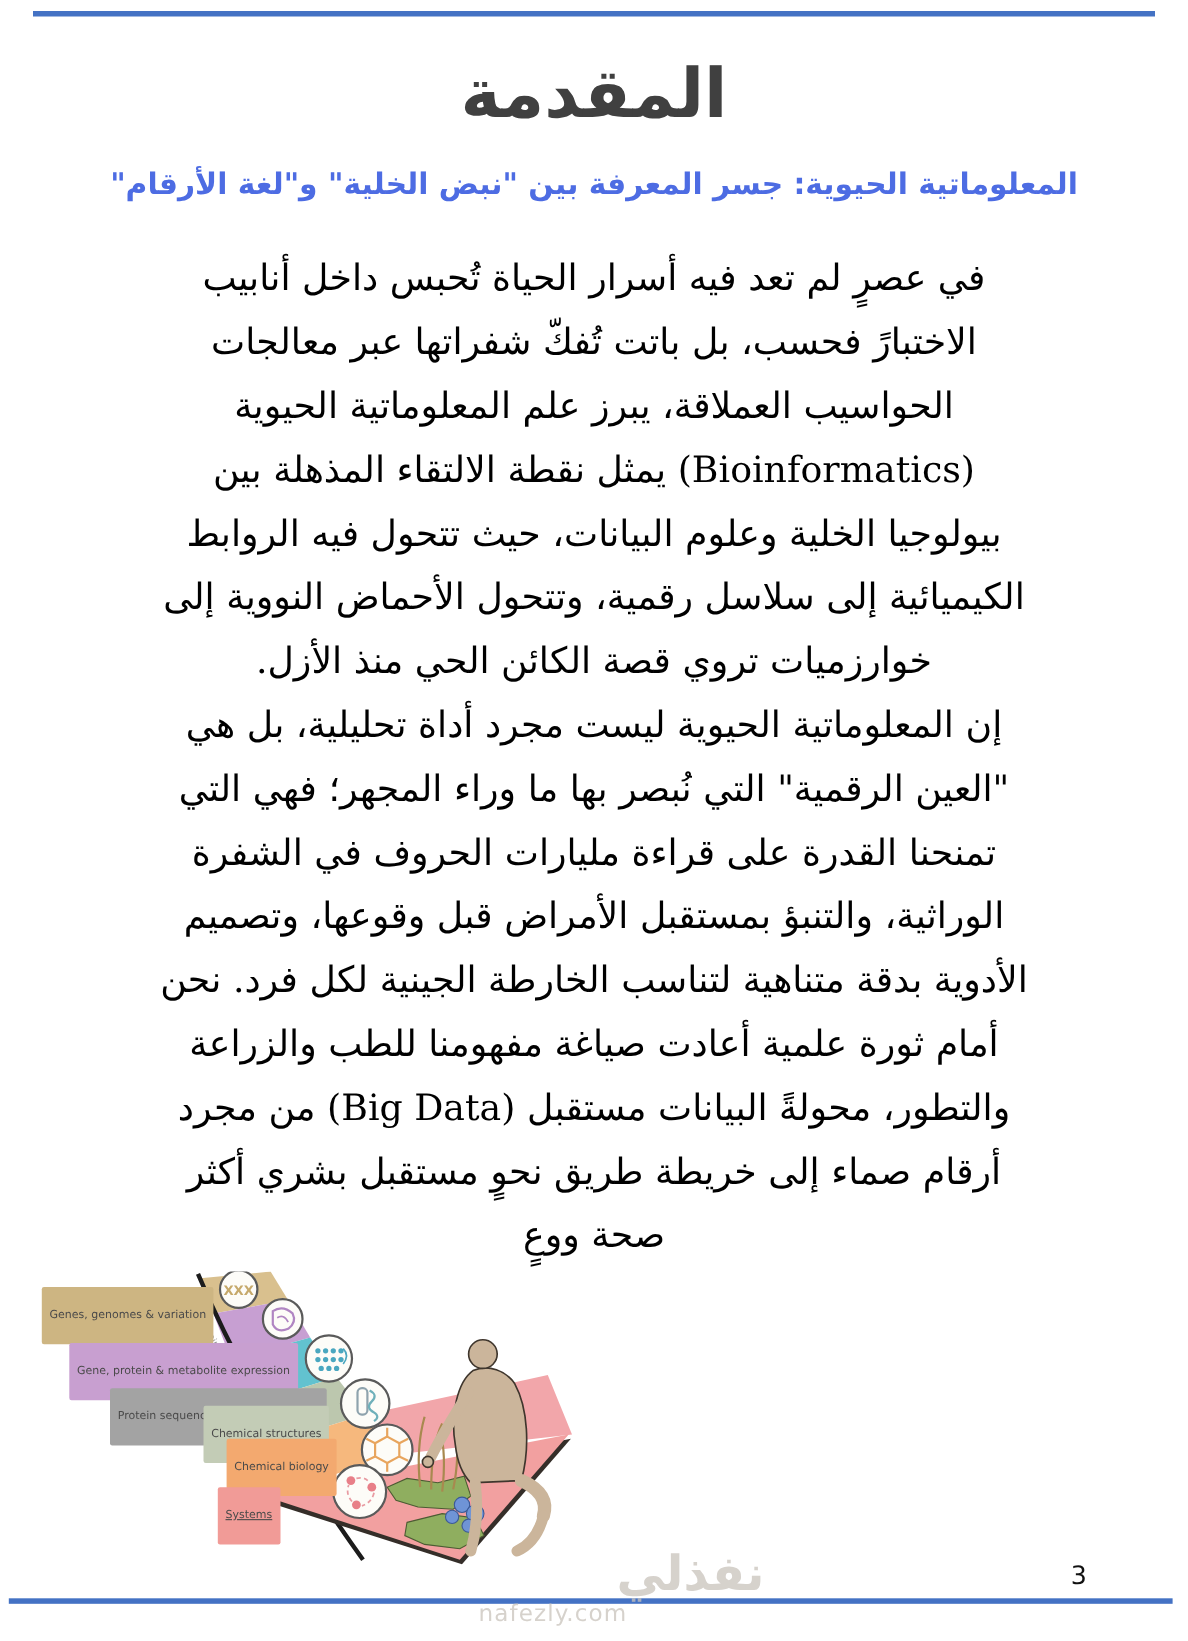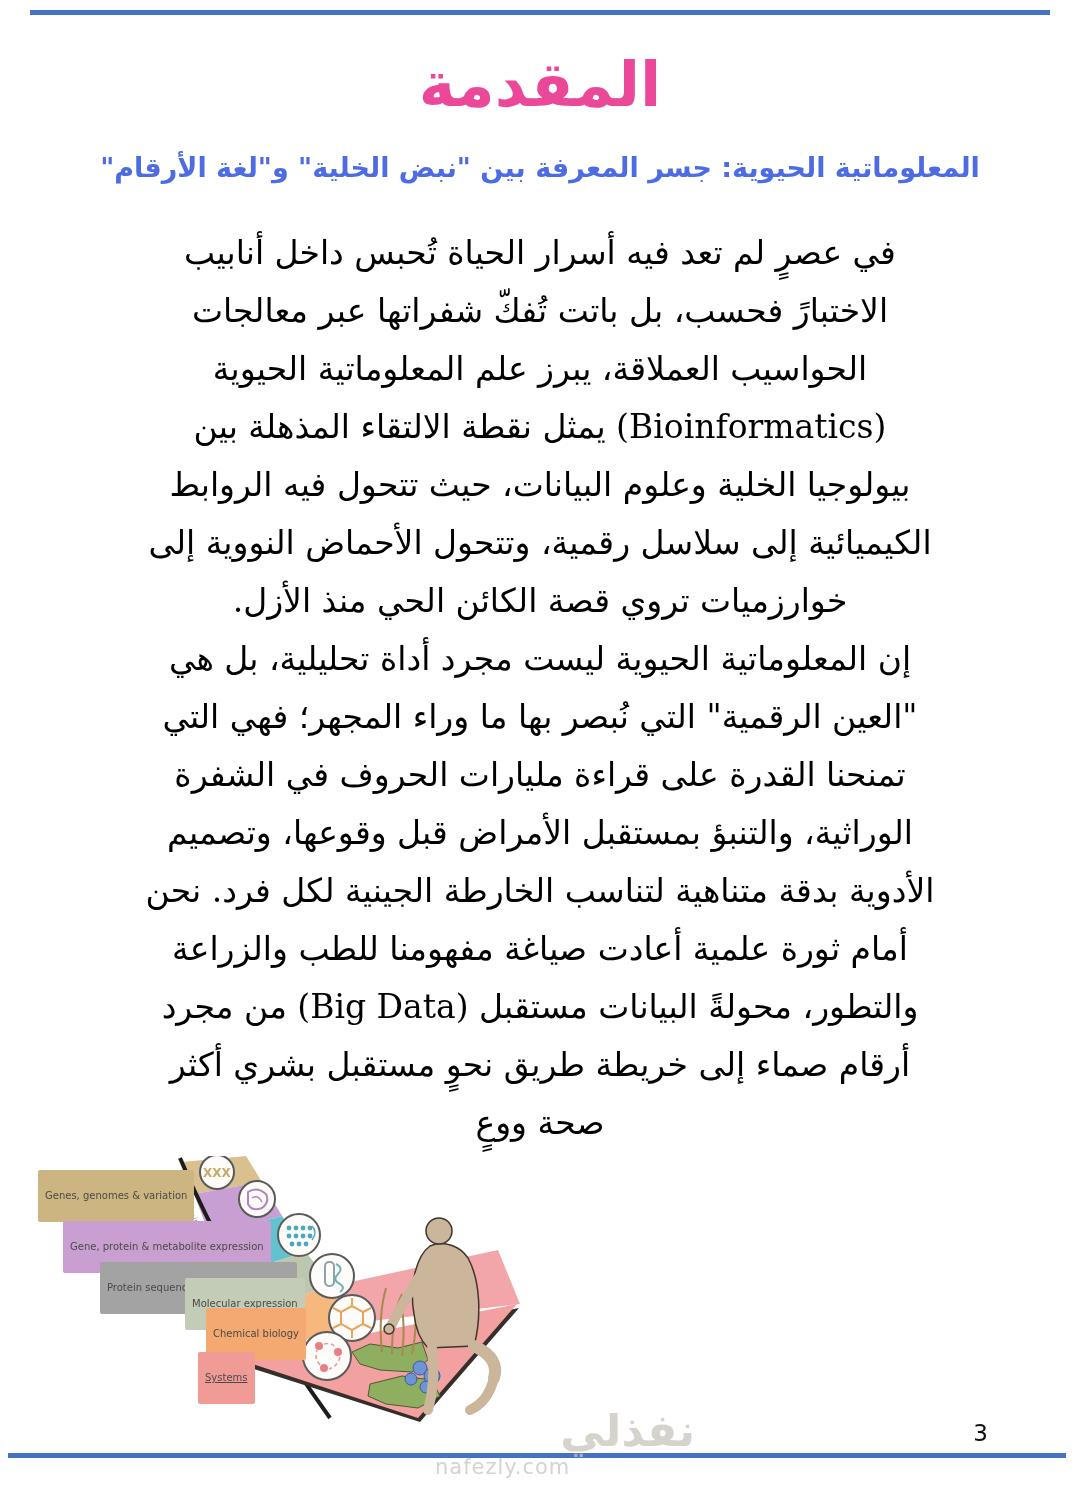--- a/index.html
+++ b/index.html
@@ -4,21 +4,21 @@
 <style>
   html,body{margin:0;padding:0;}
   body{background:#e9e9e9;font-family:"DejaVu Sans",sans-serif;}
   .page{position:relative;width:1080px;height:1492px;margin:0 auto;background:#ffffff;overflow:hidden;}
 
   .rule{position:absolute;height:5px;background:#4472c4;}
   .rule-top{left:30px;width:1020px;top:10px;}
   .rule-bottom{left:8px;width:1058px;top:1453px;}
 
   .doc-title{position:absolute;top:48px;left:0;width:100%;text-align:center;
-    color:#ec4899;font-size:62px;font-weight:bold;letter-spacing:0px;
+    color:#404040;font-size:62px;font-weight:bold;letter-spacing:0px;
     font-family:"DejaVu Sans",sans-serif;direction:rtl;}
   .doc-subtitle{position:absolute;top:152px;left:50px;width:980px;text-align:center;
     color:#4d6ce3;font-size:27px;font-weight:bold;direction:rtl;
     font-family:"DejaVu Sans",sans-serif;}
 
   .body-text{position:absolute;top:224px;left:100px;width:880px;direction:rtl;
     text-align:center;color:#000;font-family:"DejaVu Serif","Liberation Serif",serif;
     font-size:33px;line-height:58px;}
   .body-line{white-space:nowrap;}
 
@@ -160,21 +160,21 @@
           <circle cx="308" cy="196" r="4" fill="#e87f88"></circle>
           <circle cx="294" cy="212" r="4" fill="#e87f88"></circle>
           <path d="M294,188 Q302,186 306,192 M310,201 Q308,210 299,213 M290,209 Q284,202 287,194" fill="none" stroke="#e89ba2" stroke-width="1.6" stroke-dasharray="4 3"></path>
         </g>
       </g>
     </svg>
 
     <div class="fig-label" style="left: 8px; top: 14px; background-color: rgb(205, 181, 130);">Genes, genomes &amp; variation</div>
     <div class="fig-label" style="left: 33px; top: 65px; background-color: rgb(200, 159, 208);">Gene, protein &amp; metabolite expression</div>
     <div class="fig-label" style="left: 70px; top: 94px; background-color: #a3a3a3; margin-top: 12px;">Protein sequences, families &amp; motifs</div>
-    <div class="fig-label" style="left: 155px; top: 122px; background-color: rgb(195, 204, 182);">Molecular expression</div>
+    <div class="fig-label" style="left: 155px; top: 122px; background-color: rgb(195, 204, 182);">Chemical structures</div>
     <div class="fig-label" style="left: 176px; top: 152px; background-color: rgb(243, 169, 111);">Chemical biology</div>
     <div class="fig-label" style="left: 168px; top: 196px; background-color: rgb(241, 155, 151); text-decoration: underline;">Systems</div>
   </div>
 
   <div class="watermark">
     <div class="wm-ar">نفذلي</div>
     <div class="wm-en">nafezly.com</div>
   </div>
 
   <div class="page-number">3</div>

